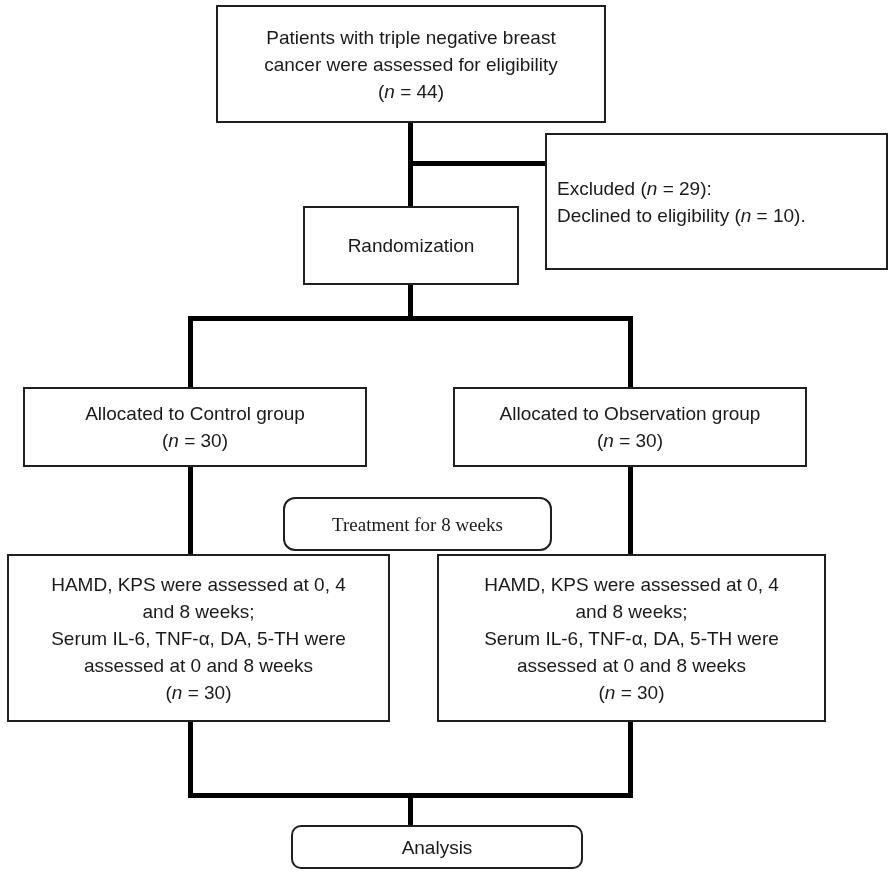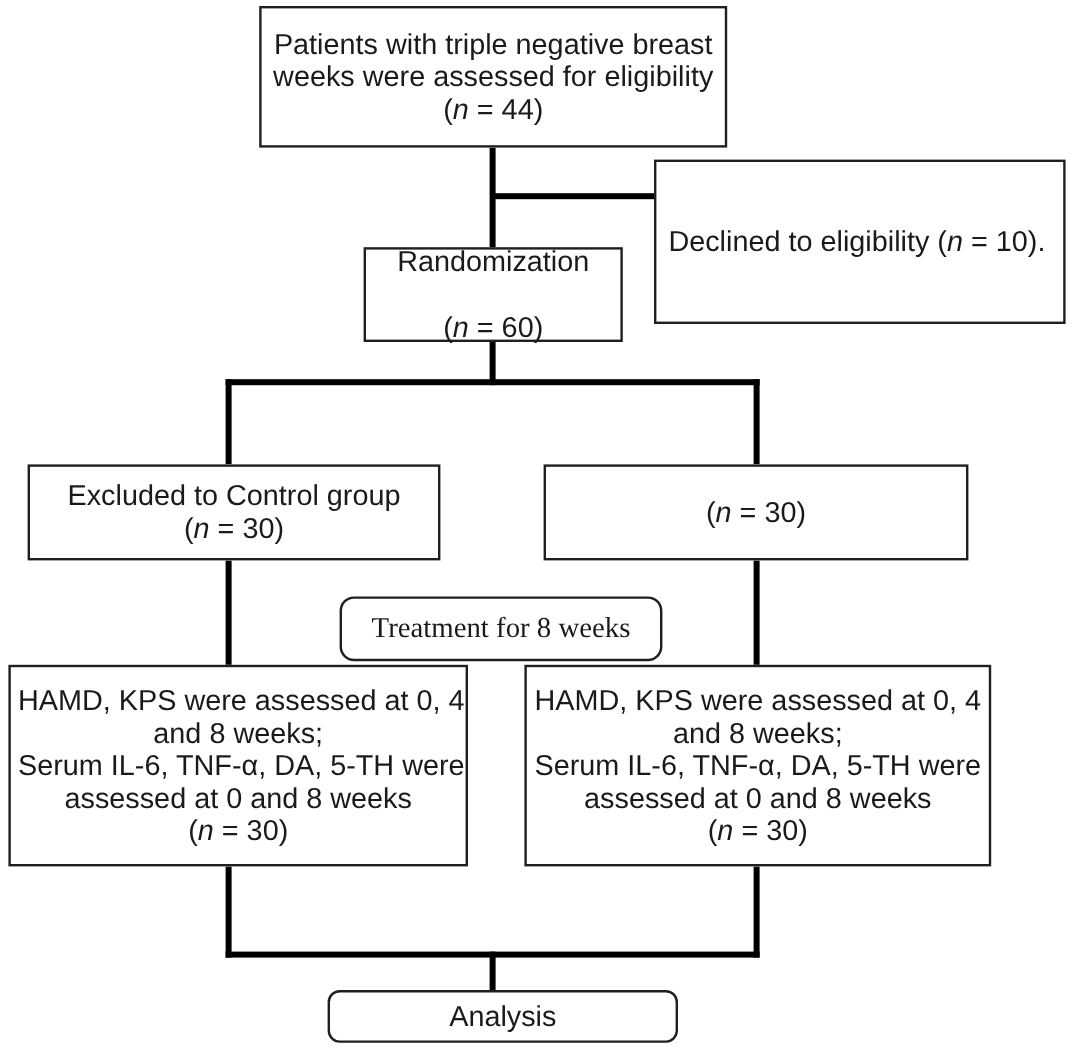--- a/index.html
+++ b/index.html
@@ -21,21 +21,21 @@
   .conn.h { height: 5px; }
   .box {
     position: absolute;
     box-sizing: border-box;
     border: 2px solid var(--box-border, #1f1f1f);
     background: #ffffff;
     display: flex;
     flex-direction: column;
     justify-content: center;
     text-align: center;
-    font-size: 24px;
+    font-size: 19px;
     line-height: 27px;
     z-index: 2;
     padding: 2px 6px;
   }
   .box.left-align { text-align: left; padding: 2px 10px; }
   .box.rounded { border-radius: 12px; }
   .box .ln { white-space: nowrap; }
 </style>
 </head>
 <body>
@@ -50,39 +50,40 @@
   <div class="conn v" style="left:628px; top:316px; height:71px;"></div>
   <div class="conn v" style="left:188px; top:467px; height:89px;"></div>
   <div class="conn v" style="left:628px; top:467px; height:89px;"></div>
   <div class="conn v" style="left:188px; top:722px; height:76px;"></div>
   <div class="conn v" style="left:628px; top:722px; height:76px;"></div>
   <div class="conn h" style="left:188px; top:793px; width:445px;"></div>
   <div class="conn v" style="left:408px; top:793px; height:32px;"></div>
 
   <div class="box" style="left:216px; top:5px; width:390px; height:118px;">
       <div class="ln"><span>Patients with triple negative breast</span></div>
-      <div class="ln"><span>weeks were assessed for eligibility</span></div>
+      <div class="ln"><span>cancer were assessed for eligibility</span></div>
       <div class="ln"><span>(</span><span style="font-style: italic;">n</span><span> = 44)</span></div>
     </div>
 
   <div class="box left-align" style="left:545px; top:133px; width:343px; height:137px;">
+      <div class="ln"><span>Excluded (</span><span style="font-style: italic;">n</span><span> = 29):</span></div>
       <div class="ln"><span>Declined to eligibility (</span><span style="font-style: italic;">n</span><span> = 10).</span></div>
     </div>
 
   <div class="box" style="left:303px; top:206px; width:216px; height:79px;gap:28px;">
       <div class="ln"><span>Randomization</span></div>
-      <div class="ln"><span>(</span><span style="font-style: italic;">n</span><span> = 60)</span></div>
     </div>
 
   <div class="box" style="left:23px; top:387px; width:344px; height:80px;">
-      <div class="ln"><span>Excluded to Control group</span></div>
+      <div class="ln"><span>Allocated to Control group</span></div>
       <div class="ln"><span>(</span><span style="font-style: italic;">n</span><span> = 30)</span></div>
     </div>
 
   <div class="box" style="left:453px; top:387px; width:354px; height:80px;">
+      <div class="ln"><span>Allocated to Observation group</span></div>
       <div class="ln"><span>(</span><span style="font-style: italic;">n</span><span> = 30)</span></div>
     </div>
 
   <div class="box rounded" style="left:283px; top:497px; width:269px; height:54px;font-family:Liberation Serif, serif;">
       <div class="ln"><span>Treatment for 8 weeks</span></div>
     </div>
 
   <div class="box" style="left:7px; top:554px; width:383px; height:168px;">
       <div class="ln"><span>HAMD, KPS were assessed at 0, 4</span></div>
       <div class="ln"><span>and 8 weeks;</span></div>
@@ -92,17 +93,17 @@
     </div>
 
   <div class="box" style="left:437px; top:554px; width:389px; height:168px;">
       <div class="ln"><span>HAMD, KPS were assessed at 0, 4</span></div>
       <div class="ln"><span>and 8 weeks;</span></div>
       <div class="ln"><span>Serum IL-6, TNF-α, DA, 5-TH were</span></div>
       <div class="ln"><span>assessed at 0 and 8 weeks</span></div>
       <div class="ln"><span>(</span><span style="font-style: italic;">n</span><span> = 30)</span></div>
     </div>
 
-  <div class="box rounded" style="left:273px; top:825px; width:292px; height:44px; border-radius:10px;">
+  <div class="box rounded" style="left:291px; top:825px; width:292px; height:44px; border-radius:10px;">
       <div class="ln"><span>Analysis</span></div>
     </div>
 
 </div>
 
 </body></html>

